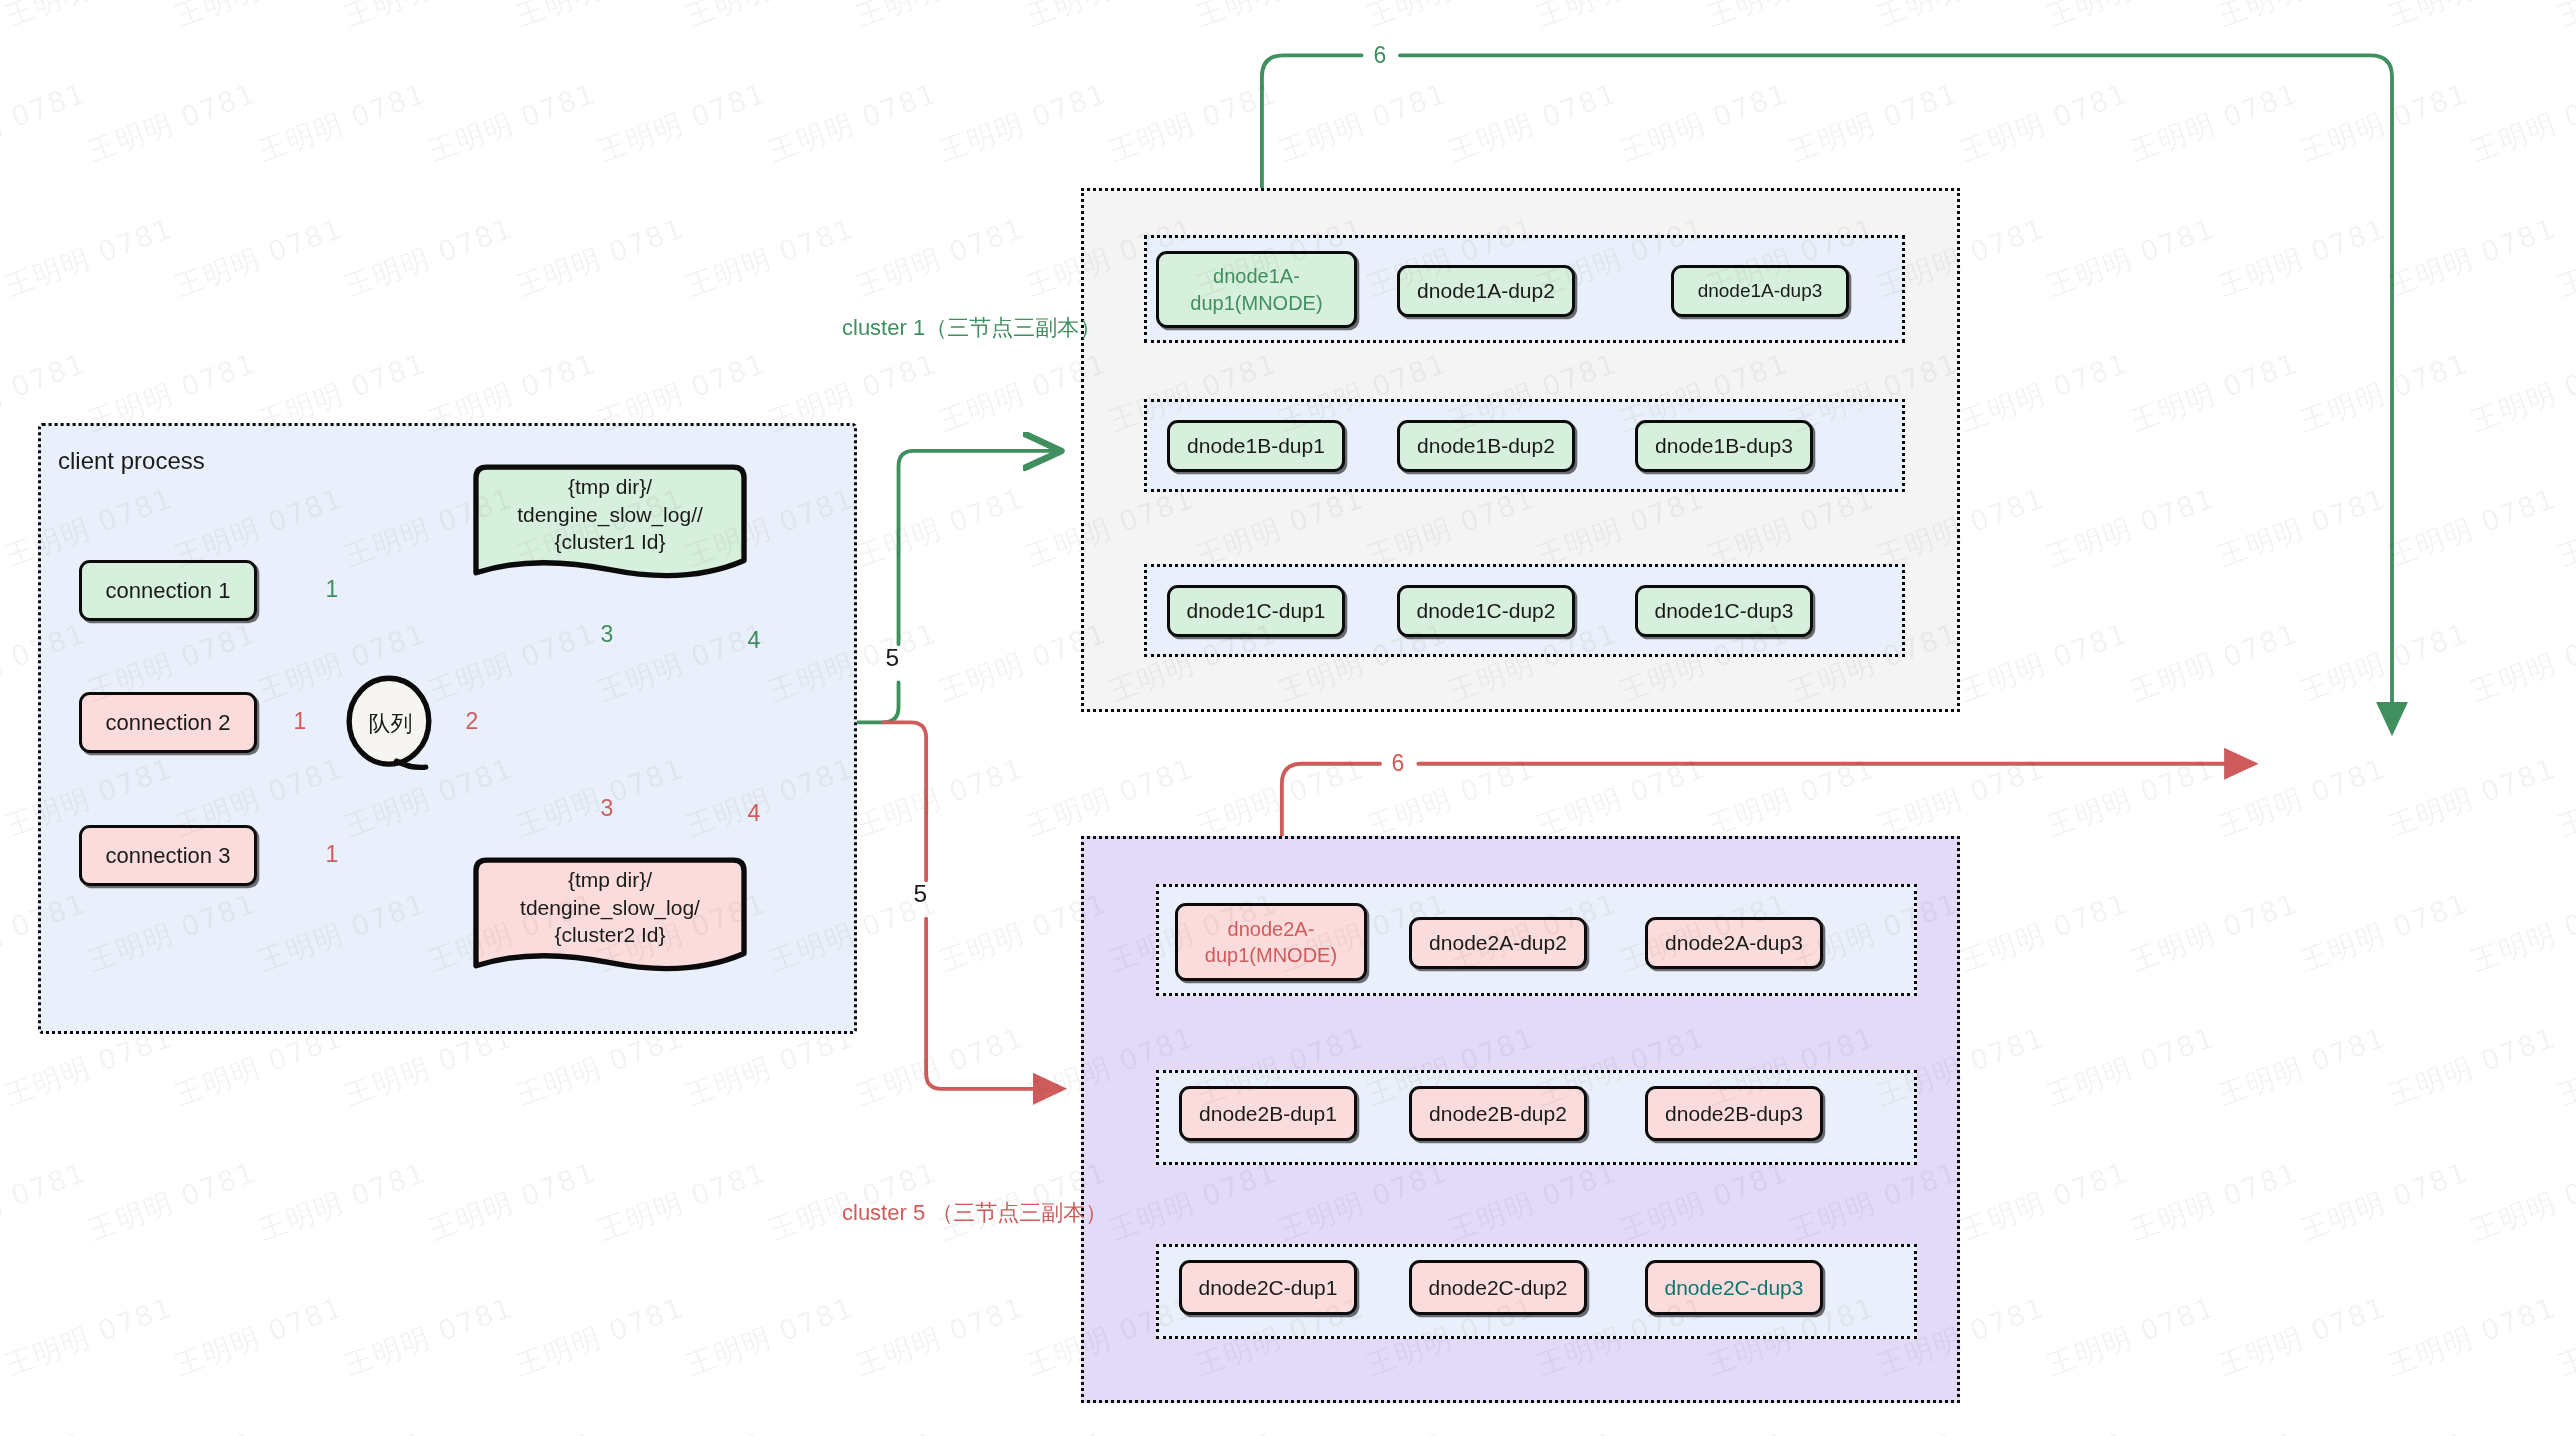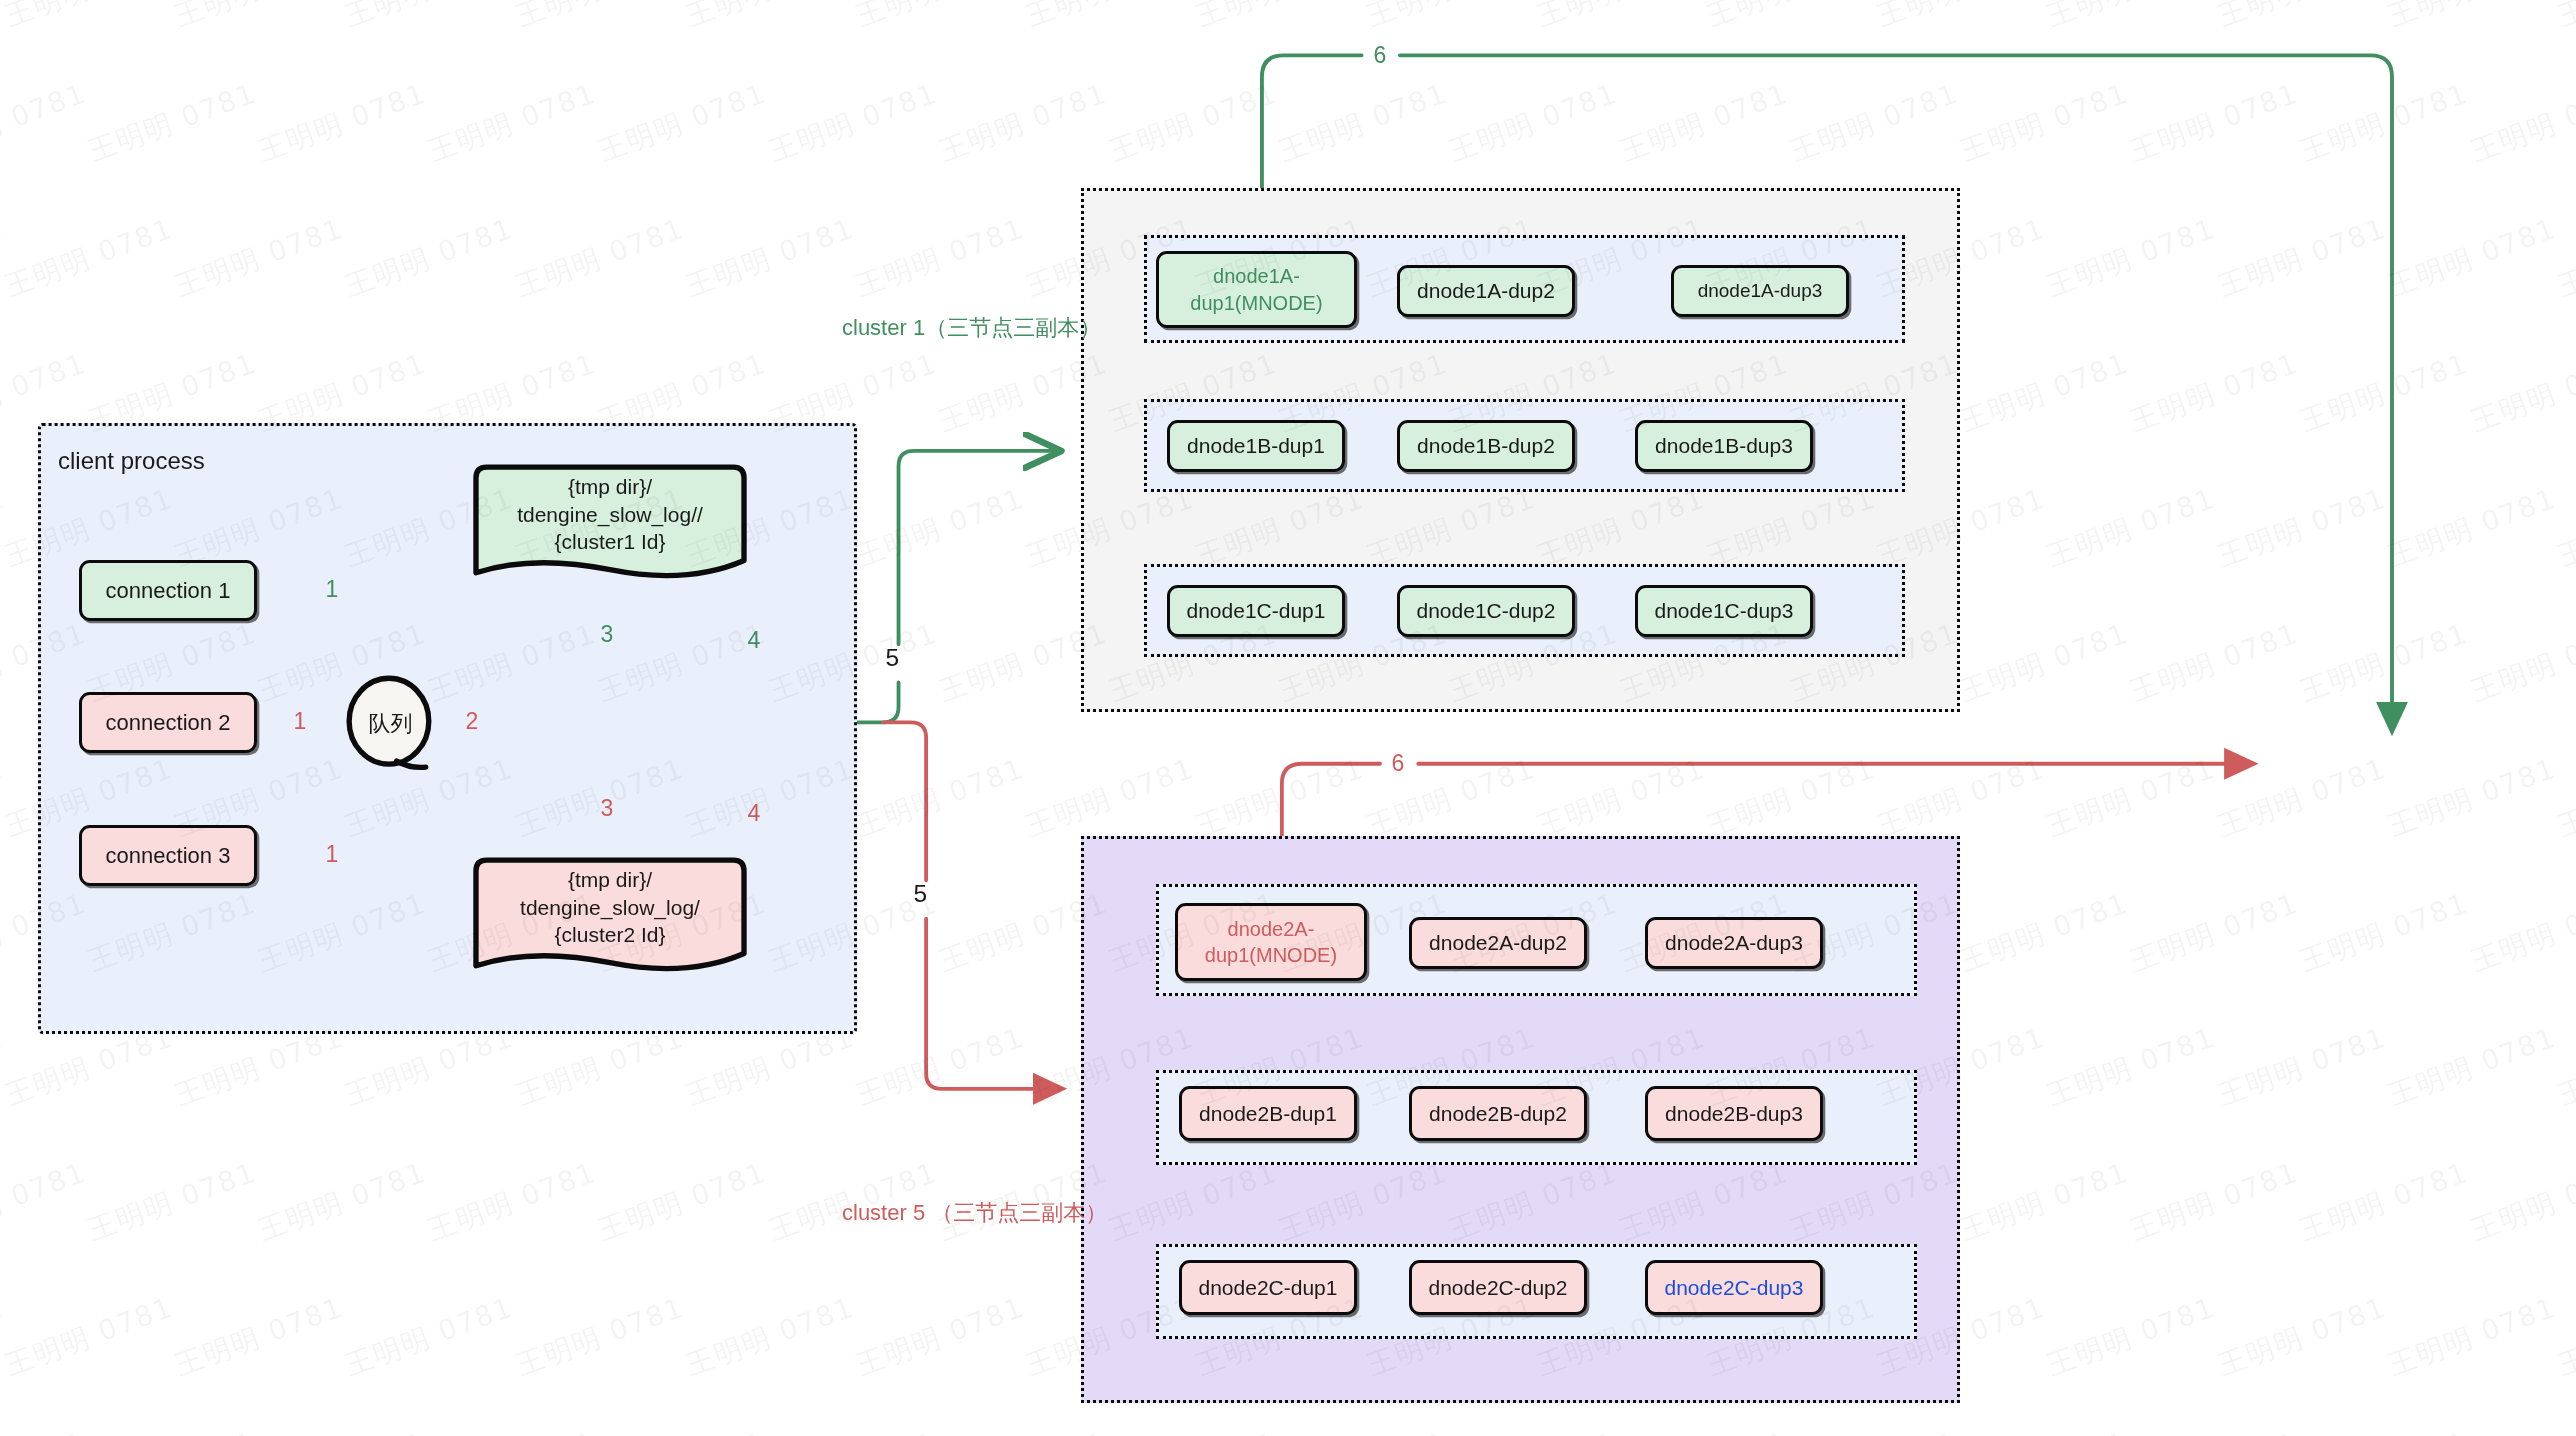--- a/index.html
+++ b/index.html
@@ -440,19 +440,19 @@
   <div class="node red" style="left:1645px;top:1086px;width:178px;height:55px;font-size:21px;color:#1a1a1a;">
     <span>dnode2B-dup3</span>
   </div>
 
   <div class="node red" style="left:1179px;top:1260px;width:178px;height:55px;font-size:21px;color:#1a1a1a;">
     <span>dnode2C-dup1</span>
   </div>
   <div class="node red" style="left:1409px;top:1260px;width:178px;height:55px;font-size:21px;color:#1a1a1a;">
     <span>dnode2C-dup2</span>
   </div>
-  <div class="node red" style="left:1645px;top:1260px;width:178px;height:55px;font-size:21px;color:#1d4ed8;">
+  <div class="node red" style="left:1645px;top:1260px;width:178px;height:55px;font-size:21px;color:#0f766e;">
     <span>dnode2C-dup3</span>
   </div>
 
 
 </div>
 
 
 </body></html>

